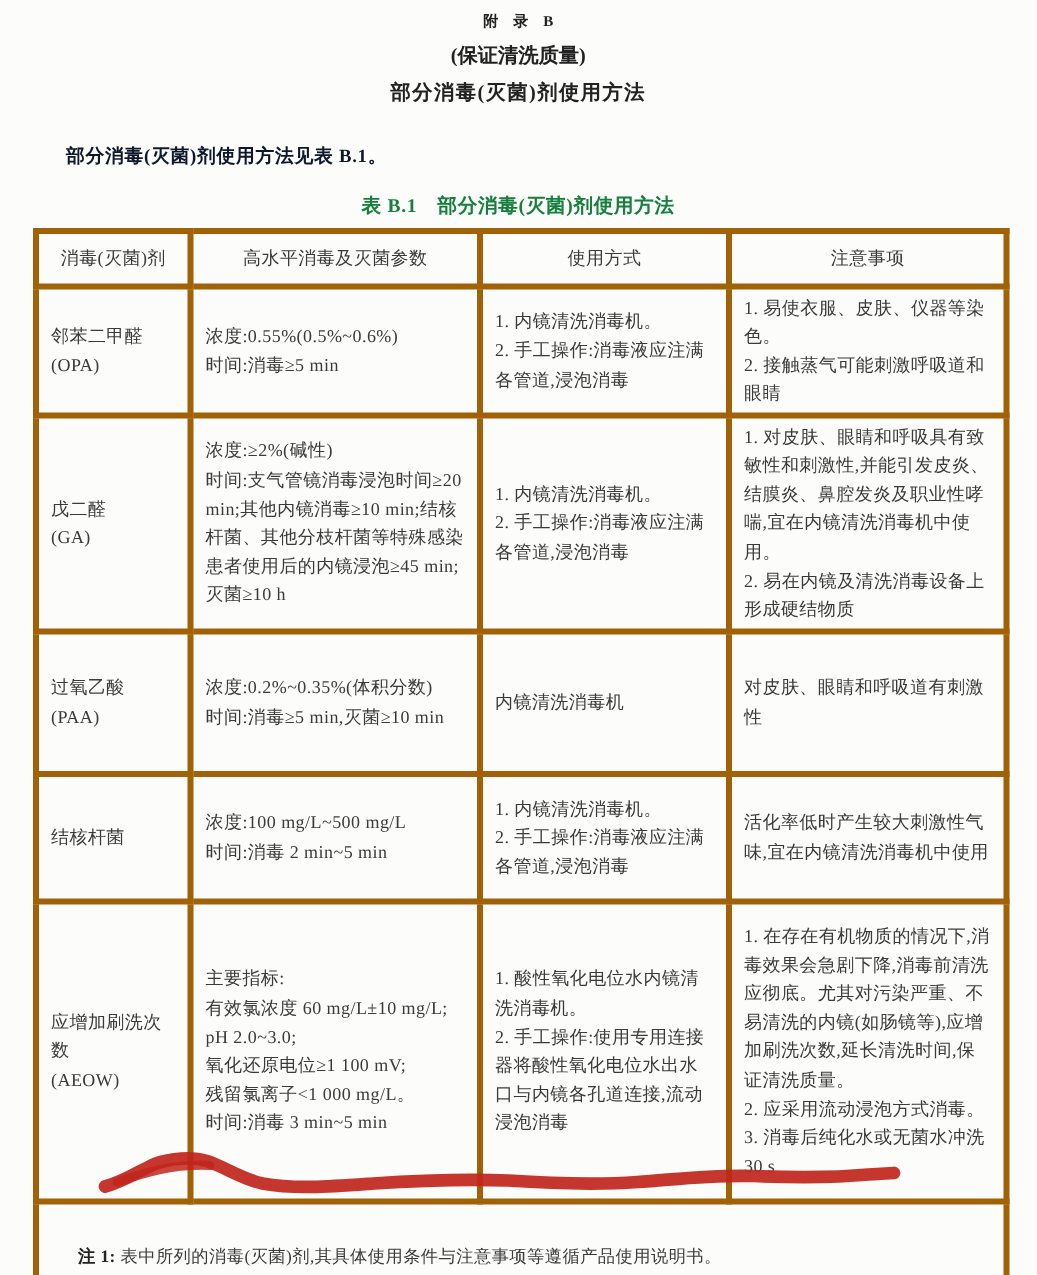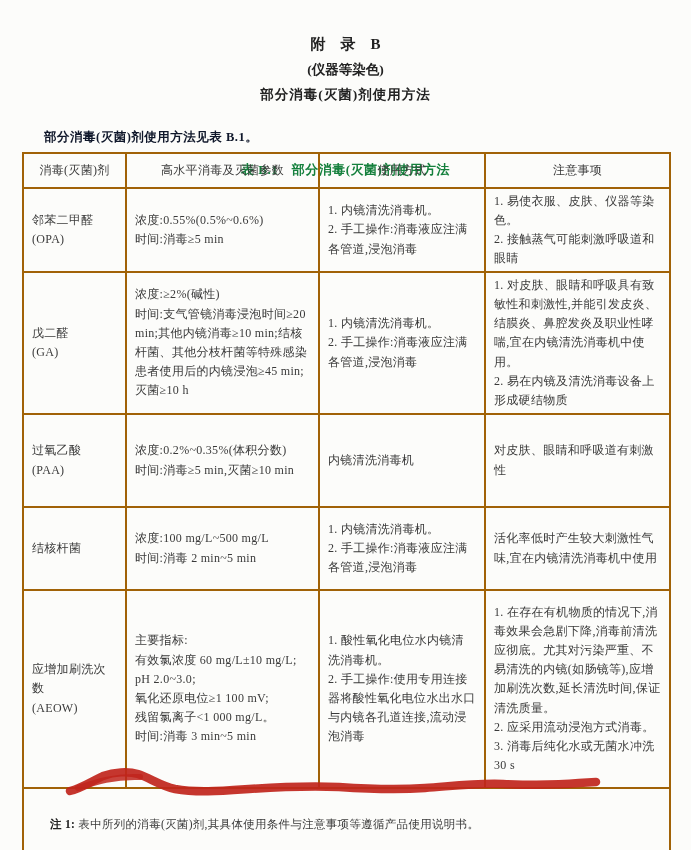--- a/index.html
+++ b/index.html
@@ -6,38 +6,38 @@
   .page {
     position:relative;
     width:691px; height:850px;
     margin:0 auto;
     background:#fcfcfa;
     font-family:"Liberation Serif","DejaVu Serif",serif;
     color:#3b3b3b;
     overflow:hidden;
   }
   .heading { text-align:center; font-weight:bold; color:#222; }
-  .t1 { padding-top:7px; font-size:15px;margin-top:28px; }
+  .t1 { padding-top:7px; font-size:10px; }
   .t2 { margin-top:7px; font-size:13.5px; }
   .t3 { margin-top:7px; font-size:13.5px; letter-spacing:1px; }
   .intro { margin:25px 0 0 44px; font-size:12.5px; color:#0f172a; letter-spacing:0.5px;font-weight:bold; }
   .caption { margin-top:15px; text-align:center; font-weight:bold; font-size:13px; color:#15803d; letter-spacing:0.5px; }
 
   table.main {
     position:absolute; left:22px; top:152px;
     width:647px;
     border-collapse:collapse; table-layout:fixed;
     font-size:12px; line-height:1.6;
     color:#3a3a3a;
     border:2px solid #3c3c3c;
   }
   col.c1 { width:103px; } col.c2 { width:193px; }
   col.c3 { width:166px; } col.c4 { width:185px; }
   .main th, .main td {
-    border:2px solid #a16207;
+    border:4px solid #a16207;
     padding:2px 8px;
     vertical-align:middle;
     white-space:pre-line;
     letter-spacing:0.3px;
   }
   .main th { font-weight:normal; text-align:center; height:29px; white-space:nowrap; }
   tr.r-opa  td { height:78px; }
   tr.r-ga   td { height:136px; }
   tr.r-paa  td { height:87px; }
   tr.r-cd   td { height:77px; }
@@ -47,21 +47,21 @@
   .fn-label { font-weight:bold; color:#222;margin-top:44px; }
 
   svg.annot { position:absolute; left:0; top:0; pointer-events:none; }
 </style>
 </head>
 <body>
 
 <div class="page">
 
   <div class="heading t1">附　录　B</div>
-  <div class="heading t2">(仪器等染色)</div>
+  <div class="heading t2">(保证清洗质量)</div>
   <div class="heading t3">部分消毒(灭菌)剂使用方法</div>
 
   <div class="intro">部分消毒(灭菌)剂使用方法见表 B.1。</div>
 
   <div class="caption">表 B.1　部分消毒(灭菌)剂使用方法</div>
 
   <table class="main">
     <colgroup>
       <col class="c1">
         <col class="c2">

